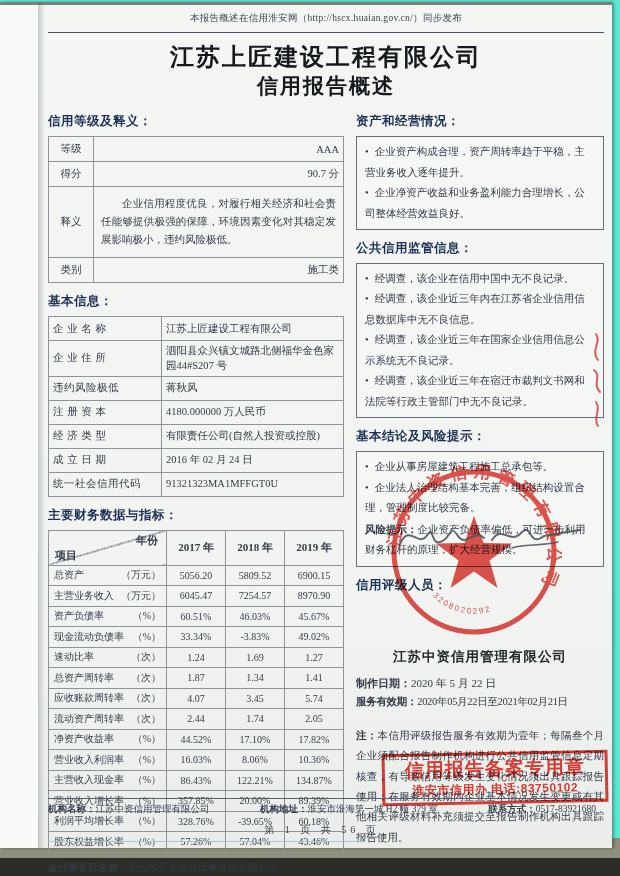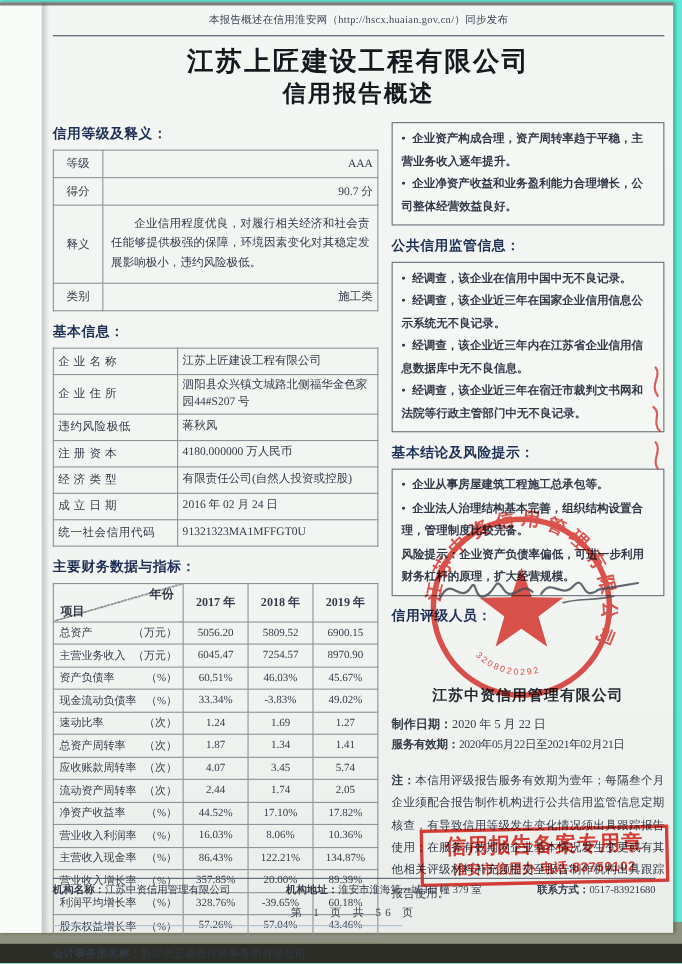--- a/index.html
+++ b/index.html
@@ -52,21 +52,21 @@
   .t-fin td.diag{position:relative;padding:0;
      background:linear-gradient(to bottom right,transparent calc(50% - .7px),#8d9399 calc(50% - .7px),#8d9399 calc(50% + .7px),transparent calc(50% + .7px));}
   .t-fin td.diag .yr{position:absolute;top:2px;right:8px;font-size:11px;}
   .t-fin td.diag .it{position:absolute;bottom:2px;left:6px;font-size:11px;}
   .t-fin td.item{padding:0 5px;}
   .t-fin td.item .w{display:flex;justify-content:space-between;}
   .acct{font-size:10px;margin-top:6px;line-height:1.8;color:#333b49;}
   .acct b{font-family:"Liberation Sans","DejaVu Sans",sans-serif;}
 
   .box{border:1px solid #676e79;padding:5px 8px;font-size:10.5px;line-height:1.95;
-       color:#323a48;background:rgba(255,255,255,.25);font-weight:bold;}
+       color:#323a48;background:rgba(255,255,255,.25);}
   .box .bullet .dot{margin-right:6px;}
   .box .risk b{font-family:"Liberation Sans","DejaVu Sans",sans-serif;}
 
   .staff-line{position:relative;height:46px;}
   .company{font-family:"Liberation Sans","DejaVu Sans",sans-serif;font-weight:bold;
            font-size:13.5px;color:#22292f;text-align:center;letter-spacing:1px;margin-top:2px;}
   .dateline{font-size:11px;margin-top:10px;color:#333b49;}
   .dateline b{font-family:"Liberation Sans","DejaVu Sans",sans-serif;text-align:center;}
   .validline{font-size:10.5px;margin-top:4px;color:#333b49;letter-spacing:-.3px;}
   .validline b{font-family:"Liberation Sans","DejaVu Sans",sans-serif;}
@@ -369,35 +369,36 @@
               </tbody>
           </table>
 
           <div class="acct">
             <div><b>会计事务所名称：</b><span>新沂市正泰会计师事务所有限公司</span></div>
 
           </div>
         </div>
 
         <div class="col-r">
+          <h3 class="sec">资产和经营情况：</h3>
           <div class="box">
 
               <div class="bullet"><span class="dot">•</span><span>企业资产构成合理，资产周转率趋于平稳，主营业务收入逐年提升。</span></div>
 
               <div class="bullet"><span class="dot">•</span><span>企业净资产收益和业务盈利能力合理增长，公司整体经营效益良好。</span></div>
             </div>
 
           <h3 class="sec">公共信用监管信息：</h3>
           <div class="box">
 
               <div class="bullet"><span class="dot">•</span><span>经调查，该企业在信用中国中无不良记录。</span></div>
 
+              <div class="bullet"><span class="dot">•</span><span>经调查，该企业近三年内在江苏省企业信用信息数据库中无不良信息。</span></div>
+
               <div class="bullet"><span class="dot">•</span><span>经调查，该企业近三年在国家企业信用信息公示系统无不良记录。</span></div>
-
-              <div class="bullet"><span class="dot">•</span><span>经调查，该企业近三年内在江苏省企业信用信息数据库中无不良信息。</span></div>
 
               <div class="bullet"><span class="dot">•</span><span>经调查，该企业近三年在宿迁市裁判文书网和法院等行政主管部门中无不良记录。</span></div>
             </div>
 
           <h3 class="sec">基本结论及风险提示：</h3>
           <div class="box">
             <span>
               
             
                 <div class="bullet"><span class="dot">•</span><span>企业从事房屋建筑工程施工总承包等。</span></div>

